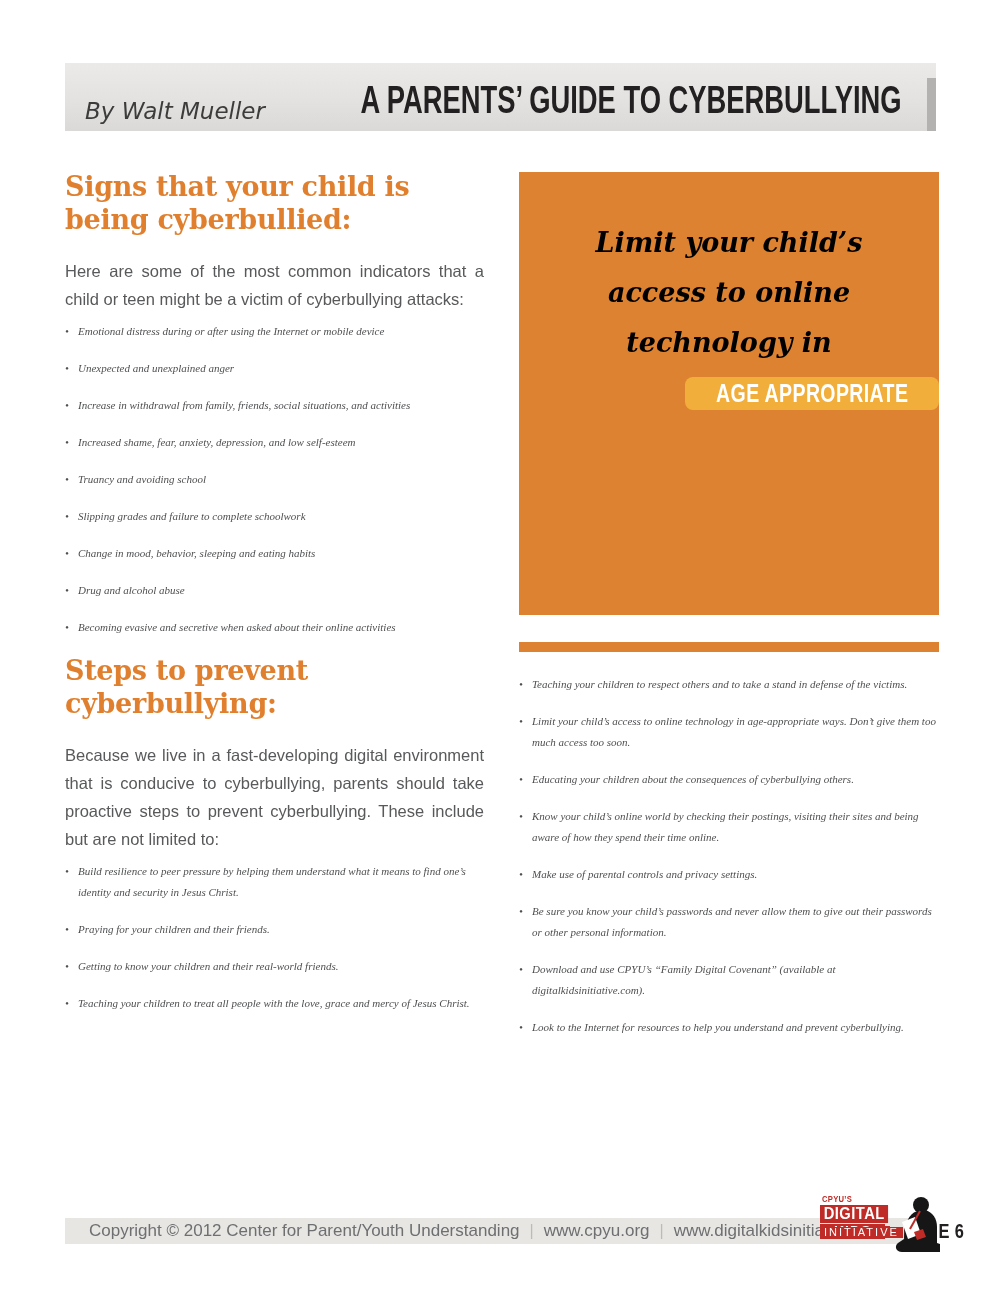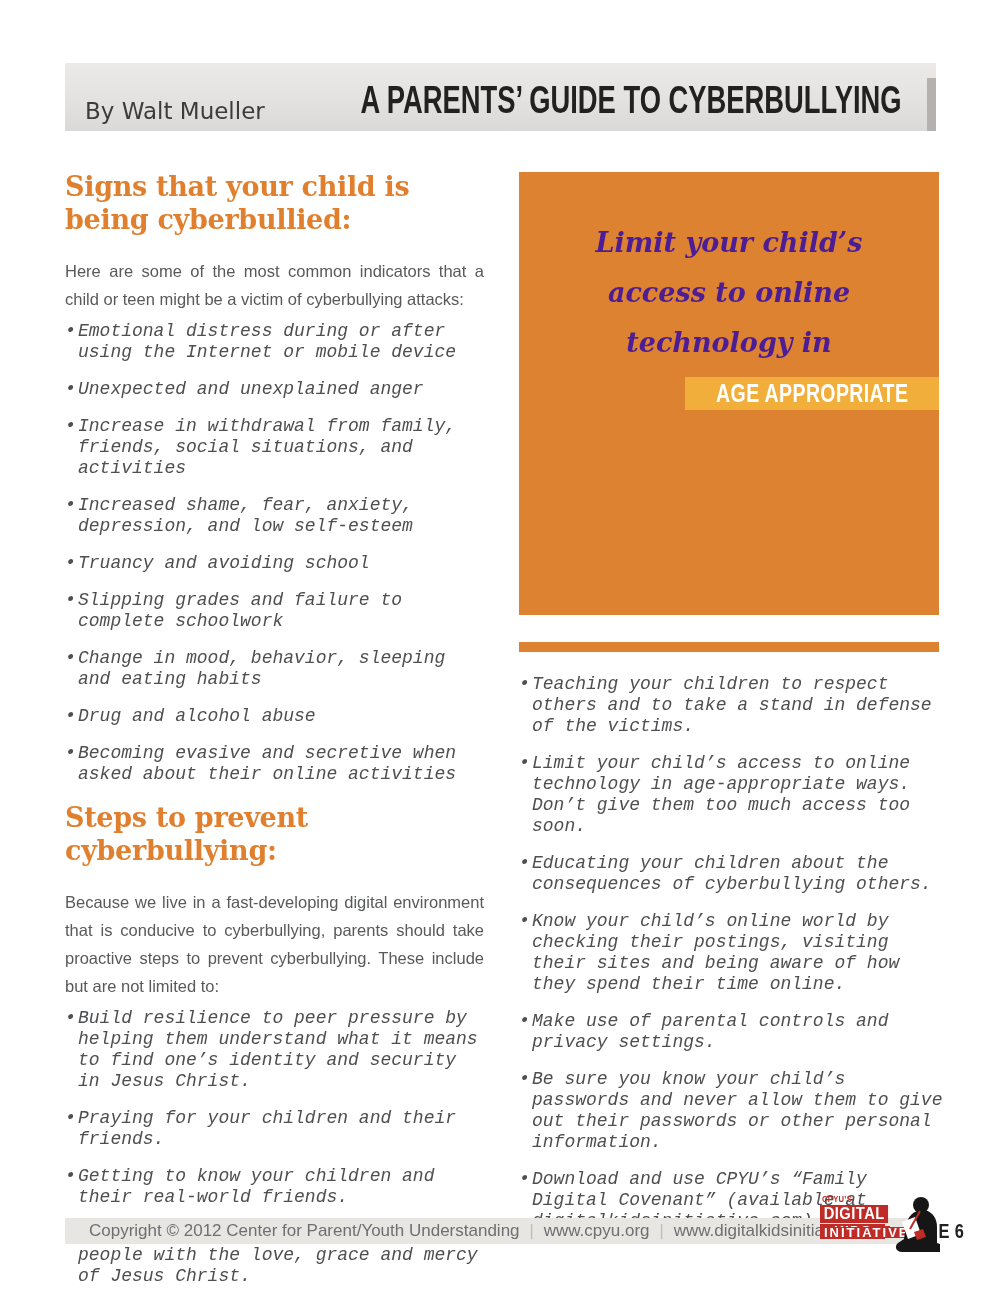--- a/index.html
+++ b/index.html
@@ -9,21 +9,21 @@
     font-family:"Liberation Sans", sans-serif;
   }
 
   
   .header-bar {
     position:absolute; left:65px; top:63px; width:871px; height:68px;
     background:linear-gradient(180deg,#eceae8 0%, #e3e2e0 55%, #dad9d7 100%);
   }
   .byline {
     position:absolute; left:20px; bottom:7px;
-    font-family:"DejaVu Sans", sans-serif; 
+    font-family:"DejaVu Sans", sans-serif; font-style:italic;
     font-size:23px; color:#3c3c3c;
   }
   .doc-title {
     position:absolute; right:34px; top:13px; white-space:nowrap;
     font-family:"Liberation Sans", sans-serif; font-weight:bold;
     font-size:38px; line-height:48px; color:#232021; letter-spacing:0px;
     display:inline-block; transform:scaleX(0.72); transform-origin:right center;
   }
   .header-end-bar {
     position:absolute; right:0; top:15px; bottom:0; width:9px; background:#b3b2b0;
@@ -38,38 +38,38 @@
     font-size:27px; line-height:33px; color:#e0802f; letter-spacing:-0.3px;
     margin-bottom:21px;
   }
   p.section-intro {
     font-size:16.5px; line-height:28px; color:#58595b;
     text-align:justify; text-align-last:left; margin-bottom:8px;
   }
   ul.bullets { list-style:none; }
   ul.bullets li {
     position:relative; padding-left:13px; margin-bottom:16px;
-    font-family:Liberation Mono, monospace; font-style:italic;
-    font-size:18px; line-height:21px; color:#4e4f51;
+    font-family:Liberation Serif, serif; font-style:italic;
+    font-size:11px; line-height:21px; color:#4e4f51;
   }
   ul.bullets li::before { content:"\2022"; position:absolute; left:0; top:0; }
   .steps-heading { margin-top:14px; }
 
   
   .callout {
     position:absolute; left:519px; top:172px; width:420px; height:443px;
     background:#dd8231; padding-top:46px;
   }
   .callout-lines div {
     font-family:"DejaVu Serif", serif; font-weight:bold; font-style:italic;
-    font-size:27px; line-height:50px; color:#4c1d95; text-align:center;
+    font-size:27px; line-height:50px; color:#000000; text-align:center;
   }
   .callout-highlight {
     margin:9px 0 9px 166px; height:33px; background:#f2ae3b;
-    text-align:center; overflow:hidden;
+    text-align:center; overflow:hidden;border-radius:8px;
   }
   .callout-highlight span {
     display:inline-block; transform:scaleX(0.78); transform-origin:center;
     font-family:"Liberation Sans", sans-serif; font-weight:bold;
     font-size:25px; line-height:33px; color:#ffffff; letter-spacing:0.5px;
     white-space:nowrap;
   }
   .callout-divider {
     position:absolute; left:519px; top:642px; width:420px; height:10px;
     background:#dd8231;
@@ -108,21 +108,21 @@
     transform:scaleX(0.92); transform-origin:left center; letter-spacing:0.5px;
   }
   .logo-kids {
     position:absolute; left:0; top:31px; background:#bf2b26; color:#fff;
     font-weight:bold; font-size:14px; line-height:15px; padding:0 14px;
     letter-spacing:1px;
   }
   .logo-notch { position:absolute; left:56px; top:33px; width:14px; height:11px; background:#bf2b26; }
   .logo-initiative {
     position:absolute; left:0; top:34px; background:#bf2b26; color:#fff;
-    font-weight:bold; font-size:13px; line-height:11px; padding:0 4px;
+    font-weight:normal; font-size:11px; line-height:11px; padding:0 4px;
     letter-spacing:2px;
   }
   .logo-figure { position:absolute; left:70px; top:3px; width:56px; height:60px; }
 </style>
 </head>
 <body>
 
 <div class="header-bar">
   <span class="byline">By Walt Mueller</span>
   <span class="doc-title">A PARENTS’ GUIDE TO CYBERBULLYING</span>
@@ -168,20 +168,21 @@
 
 <div class="col-right">
   <ul class="bullets">
       <li>Teaching your children to respect others and to take a stand in defense of the victims.</li>
       <li>Limit your child’s access to online technology in age-appropriate ways. Don’t give them too much access too soon.</li>
       <li>Educating your children about the consequences of cyberbullying others.</li>
       <li>Know your child’s online world by checking their postings, visiting their sites and being aware of how they spend their time online.</li>
       <li>Make use of parental controls and privacy settings.</li>
       <li>Be sure you know your child’s passwords and never allow them to give out their passwords or other personal information.</li>
       <li>Download and use CPYU’s “Family Digital Covenant” (available at digitalkidsinitiative.com).</li>
+      <li>Look to the Internet for resources to help you understand and prevent cyberbullying.</li>
     </ul>
 </div>
 
 <div class="footer-bar">
   <div class="footer-inner">
     <span>Copyright © 2012 Center for Parent/Youth Understanding</span>
     <span class="footer-sep">|</span>
     <a href="#" class="footer-link">www.cpyu.org</a>
     <span class="footer-sep">|</span>
     <a href="#" class="footer-link">www.digitalkidsinitiative.com</a>

